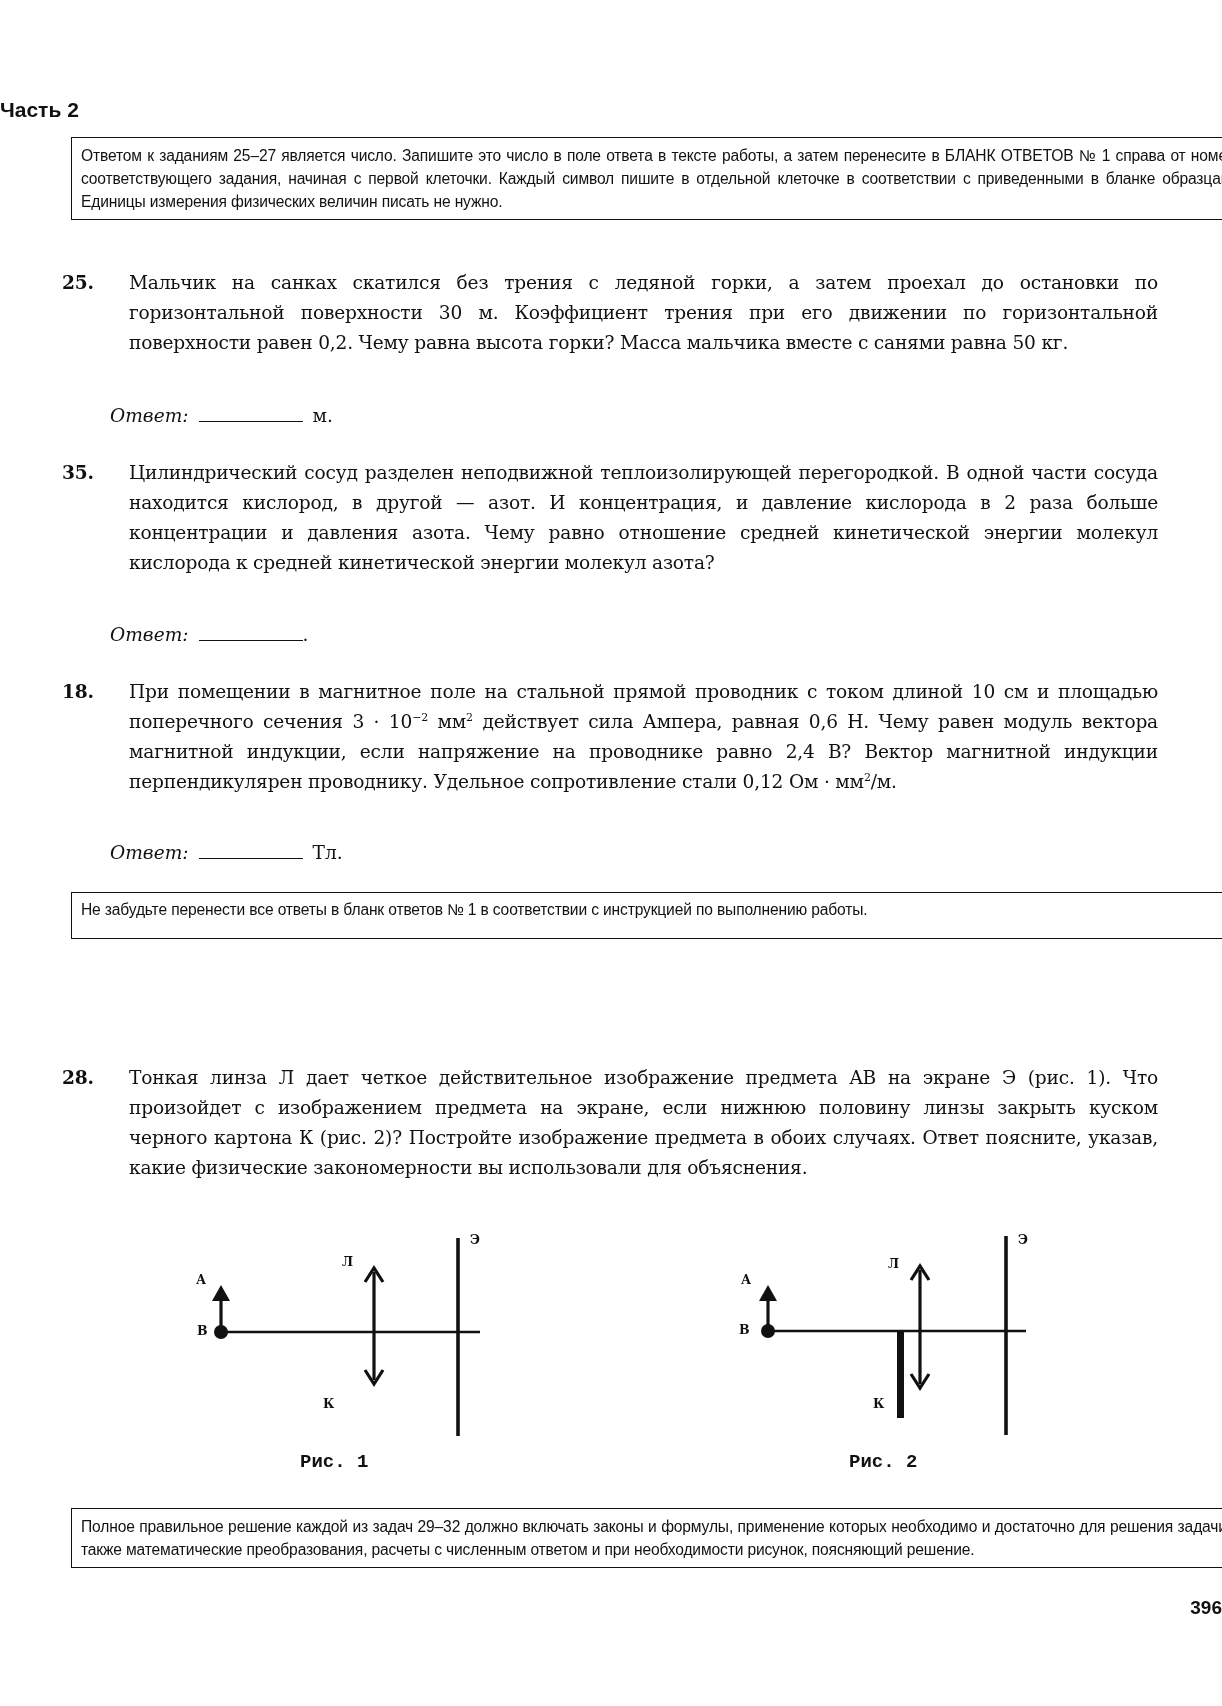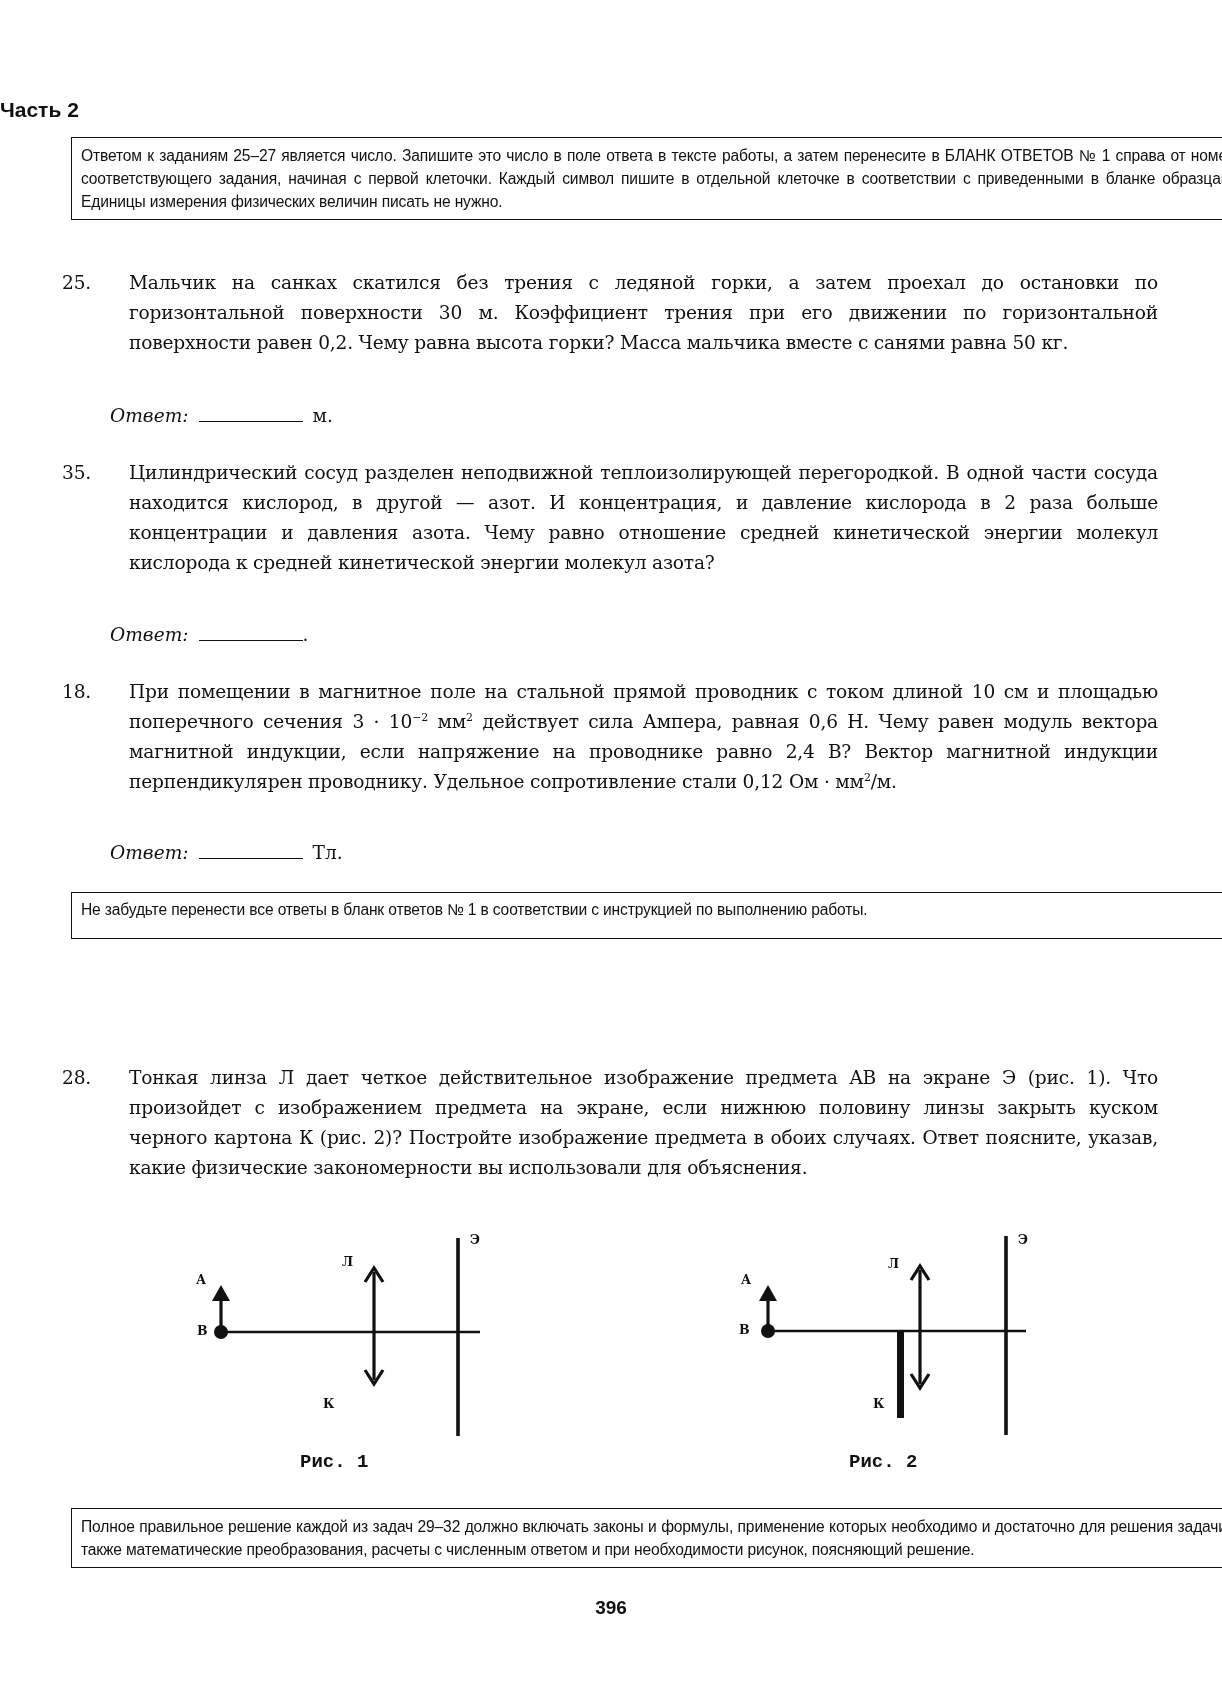--- a/index.html
+++ b/index.html
@@ -14,37 +14,37 @@
     position:absolute; left:62px; width:1182px; border:1.6px solid #111;
     box-sizing:border-box; padding:6px 8px 6px 9px;
     font-family:"Liberation Sans", sans-serif; font-size:15.6px; line-height:23px;
     letter-spacing:-0.15px; text-align:justify;margin-left:9px;
   }
   .task {
     position:absolute; left:62px; width:1096px;
     font-family:"DejaVu Serif", serif; font-size:18.6px; line-height:30px;
     letter-spacing:-0.2px;
   }
-  .task .num { position:absolute; left:0; top:0; font-weight:normal;text-align:center; }
+  .task .num { position:absolute; left:0; top:0; font-weight:bold;text-align:center; }
   .task .text { margin-left:67px; text-align:justify; text-align-last:left; }
   .answer {
     position:absolute; left:110px; font-family:"DejaVu Serif", serif;
     font-size:18.6px; display:flex; align-items:baseline; gap:6px;
   }
   .answer .lbl { font-style:italic; }
   .answer .blank { display:inline-block; width:104px; border-bottom:1.6px solid #111; height:18px; margin:0 4px; }
   sup { font-size:11px; line-height:0; }
 
   .figure { position:absolute; }
   .fig-label { font-family:"DejaVu Serif", serif; font-size:12.5px; font-weight:bold; position:absolute; }
   .caption {
     position:absolute; font-family:Liberation Mono, monospace; font-weight:bold; font-size:19px;
   }
   .page-number {
-    position:absolute; left:0; width:1222px; top:1597px; text-align:center;
+    position:absolute; left:0; width:1222px; top:1597px; text-align:right;
     font-family:"Liberation Sans", sans-serif; font-weight:bold; font-size:19px;
   }
 </style>
 </head>
 <body>
 
 <div class="page">
 
   <div class="part-title">Часть 2</div>
 

